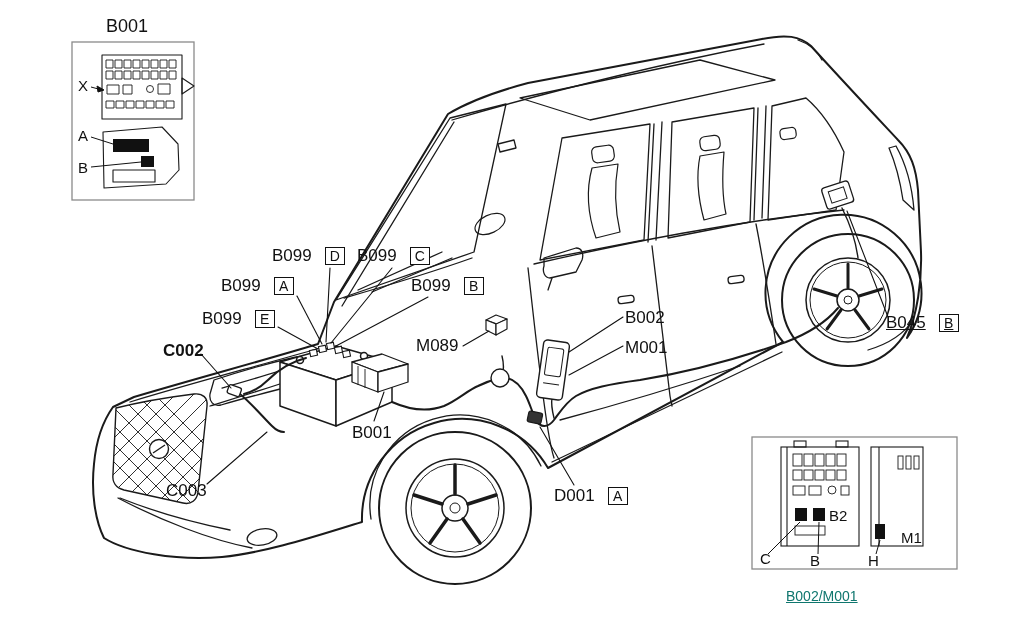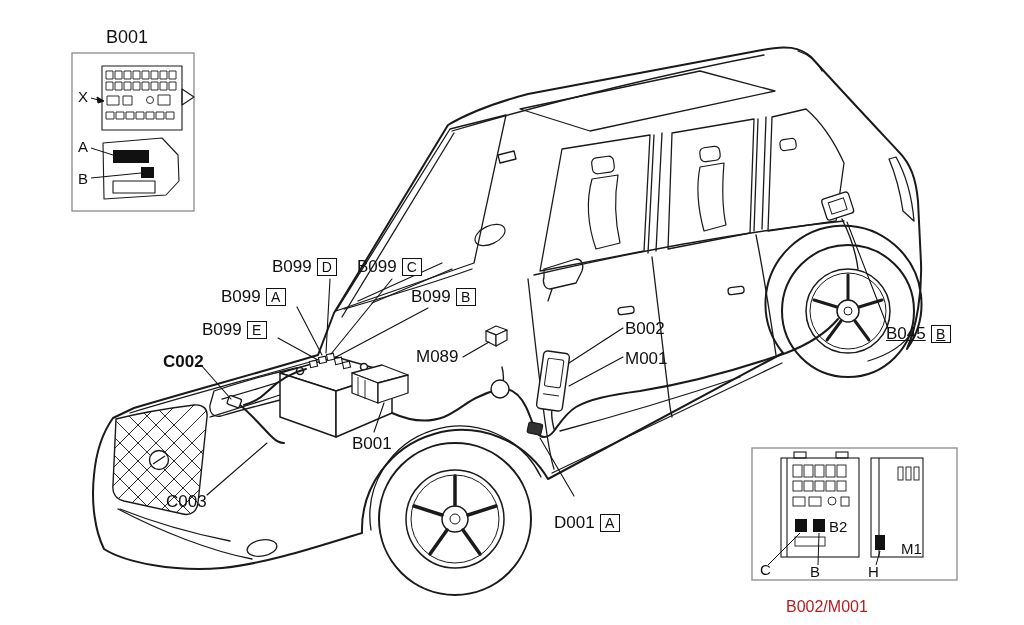--- a/index.html
+++ b/index.html
@@ -1,32 +1,32 @@
 <!DOCTYPE html>
 <html><head>
 <meta charset="utf-8">
 <style>
   html,body{margin:0;padding:0;}
   body{
     width:1024px;height:625px;position:relative;background:#ffffff;
     font-family:"Liberation Sans", sans-serif;color:#111;overflow:hidden;
   }
-  .stage{position:absolute;left:0;top:11px;width:1024px;height:510px;border-radius:23px;}
+  .stage{position:absolute;left:0;top:0;width:1024px;height:510px;border-radius:23px;}
   svg{position:absolute;left:0;top:0;}
   .lbl{
     position:absolute;font-size:17px;line-height:19px;white-space:nowrap;
-    display:flex;align-items:center;gap:5px;color:#111;
+    display:flex;align-items:center;gap:13px;color:#111;
   }
   .tag{
     display:inline-block;border:1.3px solid #111;min-width:14px;text-align:center;
     font-size:14px;line-height:16px;padding:0 2px;background:#fff;
   }
   .small-lbl{position:absolute;font-size:15px;line-height:16px;color:#111;}
   .tiny-lbl{position:absolute;font-size:15px;line-height:13px;color:#111;}
-  .caption{position:absolute;font-size:16px;line-height:20px;color:#b91c1c;}
+  .caption{position:absolute;font-size:14px;line-height:20px;color:#0f766e;text-decoration:underline;}
 </style>
 </head>
 <body>
 
 <div class="stage">
 
 <svg width="1024" height="625" viewBox="0 0 1024 625">
   <defs>
     <clipPath id="grilleClip">
       <path d="M 116 408 C 140 402 170 397 194 394 C 203 393 208 398 207 406 L 198 492 C 197 500 191 505 183 503 L 124 490 C 116 488 112 482 113 474 Z"></path>
@@ -340,21 +340,21 @@
 </div>
 <div class="lbl" style="left:625px;top:338px;">
   <span>M001</span>
 </div>
 <div class="lbl" style="left:352px;top:423px;">
   <span>B001</span>
 </div>
 <div class="lbl" style="left:166px;top:481px;align-items:flex-end;">
   <span>C003</span>
 </div>
-<div class="lbl" style="left:554px;top:486px;margin-top:16px;">
+<div class="lbl" style="left:554px;top:486px;">
   <span>D001</span>
       <span class="tag">A</span>
 </div>
 <div class="lbl" style="left:886px;top:313px;text-decoration:underline;">
   <span>B045</span>
       <span class="tag">B</span>
 </div>
 
 <div class="tiny-lbl" style="left:829px;top:509px;">B2</div>
 <div class="tiny-lbl" style="left:901px;top:531px;">M1</div>

